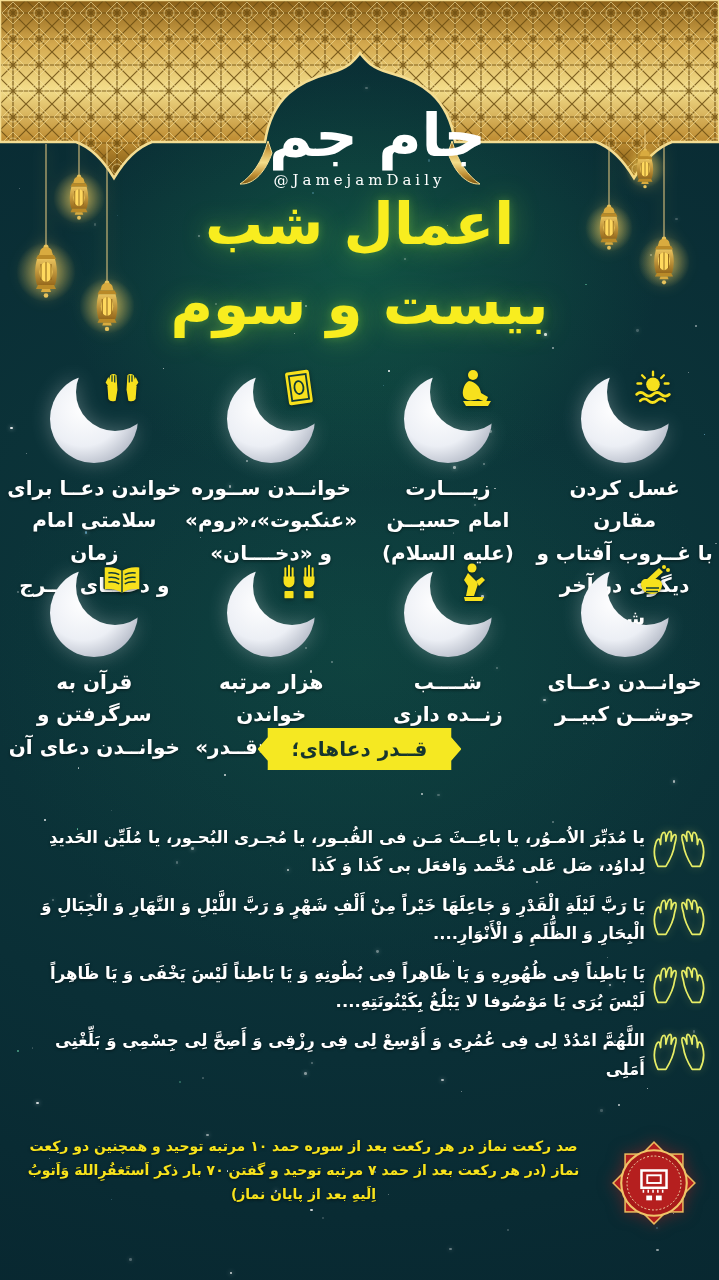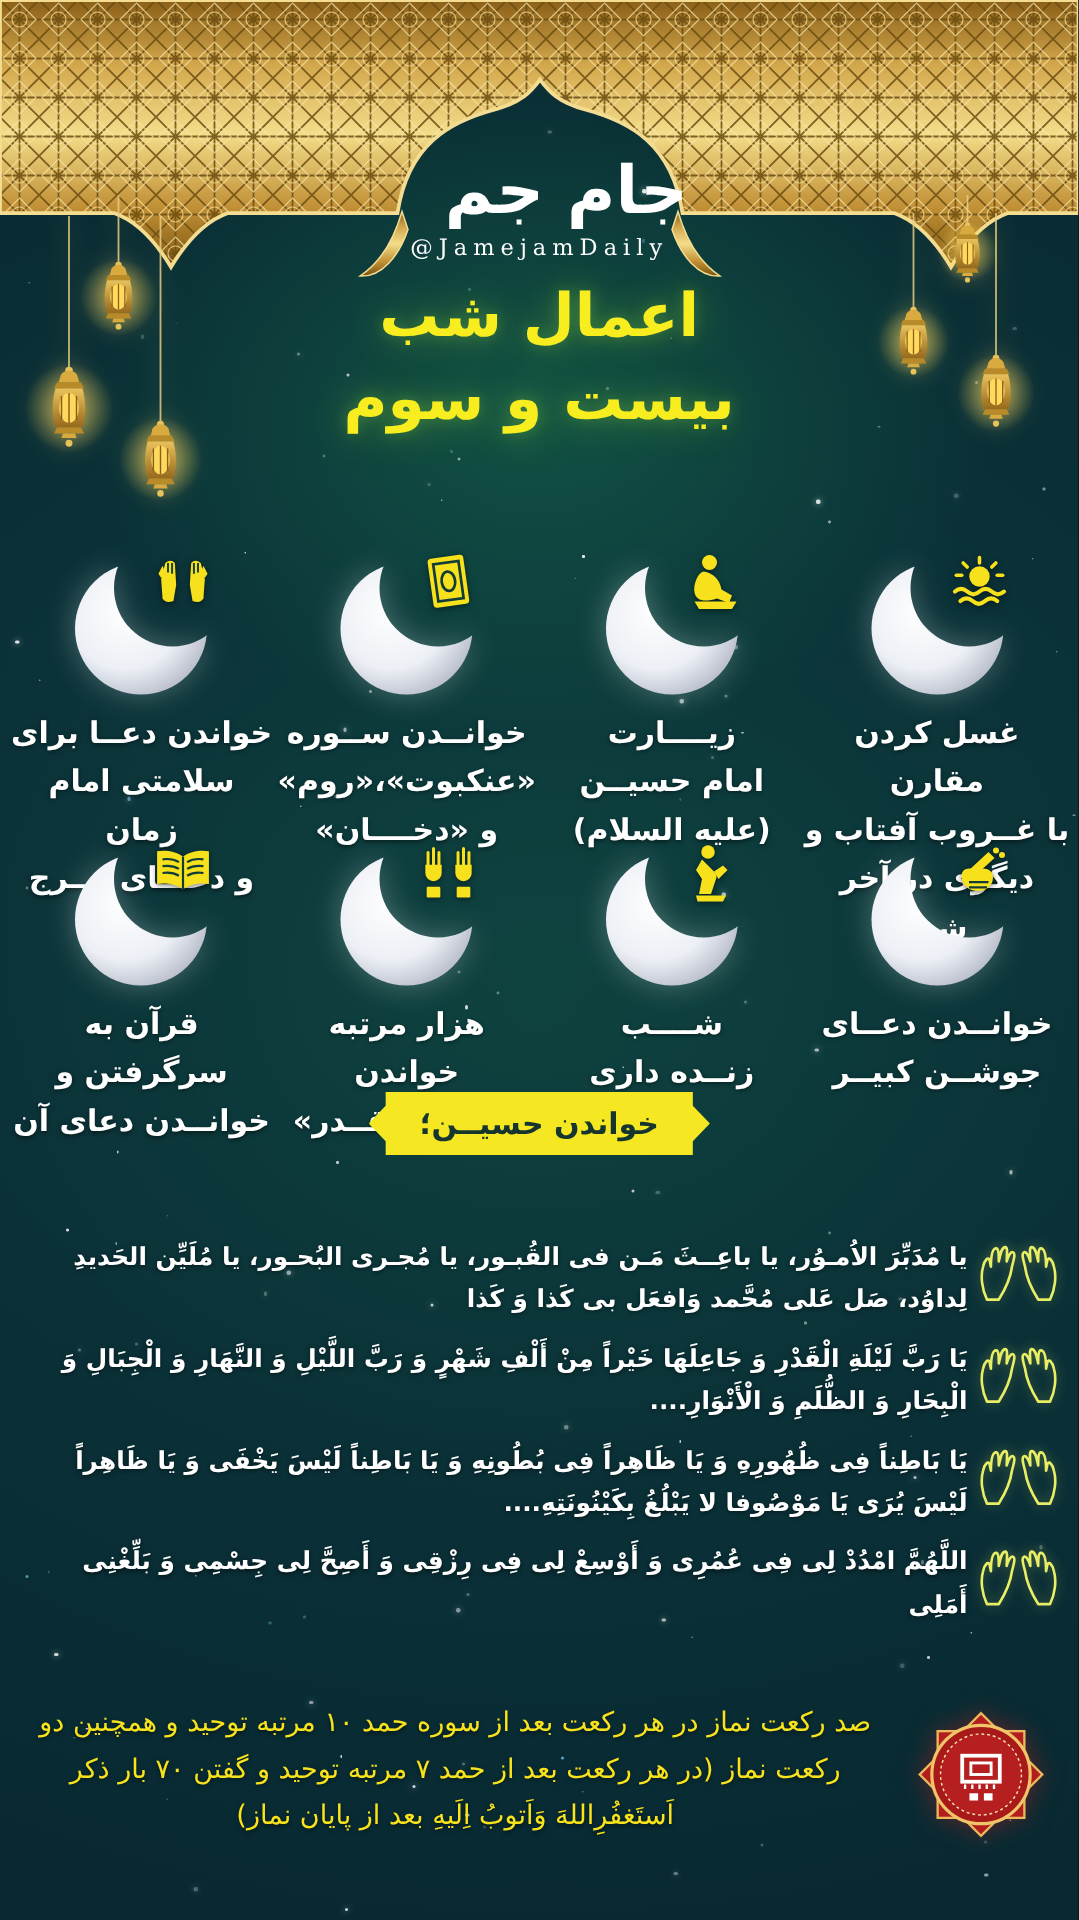--- a/index.html
+++ b/index.html
@@ -13,26 +13,26 @@
   }
   .layer{position:absolute;left:0;top:0;width:100%;height:100%;}
   #stars{pointer-events:none;}
   #stars span{position:absolute;border-radius:50%;display:block;}
 
   .ornament{position:absolute;left:0;top:0;}
   .lanterns{position:absolute;left:0;top:0;pointer-events:none;
     filter:drop-shadow(0 0 8px rgba(255,213,94,.45));}
 
   .logo{position:absolute;top:106px;left:0;width:100%;text-align:center;z-index:4;}
-  .logo-mark{font-size:44px;font-weight:bold;color:#fff;letter-spacing:2px;line-height:1;margin-left:36px;}
+  .logo-mark{font-size:59px;font-weight:bold;color:#fff;letter-spacing:2px;line-height:1;margin-left:36px;}
   .logo-handle{margin-top:6px;font-family:"DejaVu Serif",serif;font-size:15px;letter-spacing:4px;color:#fff;}
 
   .title{position:absolute;top:184px;left:0;width:100%;text-align:center;z-index:4;}
   .title div{
-    font-size:40px;font-weight:bold;color:#f8ed1f;line-height:1.38;
+    font-size:58px;font-weight:bold;color:#f8ed1f;line-height:1.38;
     text-shadow:0 0 28px rgba(150,225,60,.45),0 0 10px rgba(150,225,60,.3);
   }
 
   .deeds{position:absolute;left:6px;right:6px;display:flex;z-index:4;}
   .deeds-row1{top:366px;}
   .deeds-row2{top:560px;}
   .deed{flex:1 1 25%;text-align:center;}
   .moon-wrap{position:relative;width:100px;height:100px;margin:0 auto;}
   .moon{width:100px;height:100px;filter:drop-shadow(0 0 10px rgba(255,255,255,.28));}
   .deed-icon{position:absolute;right:2px;top:2px;width:40px;height:40px;
@@ -52,21 +52,21 @@
   .prayer{display:flex;align-items:flex-start;margin-bottom:11px;}
   .dua-icon{width:56px;height:44px;flex:0 0 56px;margin-left:6px;margin-top:2px;
     filter:drop-shadow(0 0 4px rgba(232,238,102,.35));}
   .prayer p{margin:0;font-size:16.5px;font-weight:bold;line-height:1.72;color:#fff;
     text-align:right;text-shadow:0 1px 3px rgba(0,0,0,.5);}
 
   .footnote{position:absolute;top:1130px;left:14px;right:12px;display:flex;
     align-items:flex-start;z-index:4;}
   .seal{width:106px;height:106px;flex:0 0 106px;margin-left:8px;
     filter:drop-shadow(0 0 8px rgba(178,30,30,.5));}
-  .footnote p{margin:4px 0 0 0;flex:1;font-size:18px;font-weight:normal;color:#f8e31c;
+  .footnote p{margin:4px 0 0 0;flex:1;font-size:14px;font-weight:bold;color:#f8e31c;
     line-height:1.72;text-align:center;text-shadow:0 1px 3px rgba(0,0,0,.5);}
 </style>
 </head>
 <body>
 
 <div class="page">
 
   <svg width="0" height="0" style="position:absolute" aria-hidden="true">
     <defs>
       <linearGradient id="goldGrad" x1="0" y1="0" x2="0" y2="1">
@@ -450,21 +450,21 @@
             <path d="M7,8 q7,-1 12,2 M7,13 q7,-1 12,2 M7,18 q7,-1 12,2"></path>
             <path d="M37,8 q-7,-1 -12,2 M37,13 q-7,-1 -12,2 M37,18 q-7,-1 -12,2"></path>
           </g>
         </svg>
       </div>
       <div class="deed-label" dir="rtl">قرآن به سرگرفتن و
 خوانــدن دعای آن</div>
     </div>
   </div>
 
-  <div class="badge" dir="rtl">خواندن حسیــن؛</div>
+  <div class="badge" dir="rtl">قــدر دعاهای؛</div>
 
   <div class="prayers" dir="rtl">
     <div class="prayer">
       <svg class="dua-icon" viewBox="0 0 64 46">
         <g stroke="#e8ee66" stroke-width="2" fill="none" stroke-linejoin="round" stroke-linecap="round">
           <path d="M8,44 C4,36 3,26 5,19 C6,14 9,11 10,14 L11,19 C11,12 12,5 15,5 C17,5 17,11 17,15 C18,10 19,4 22,4 C24,4 23,10 23,15 C24,11 26,7 28,8 C30,9 28,15 27,19 C26,27 22,36 17,44 Z"></path>
           <g transform="translate(64,0) scale(-1,1)">
             <path d="M8,44 C4,36 3,26 5,19 C6,14 9,11 10,14 L11,19 C11,12 12,5 15,5 C17,5 17,11 17,15 C18,10 19,4 22,4 C24,4 23,10 23,15 C24,11 26,7 28,8 C30,9 28,15 27,19 C26,27 22,36 17,44 Z"></path>
           </g>
         </g>

